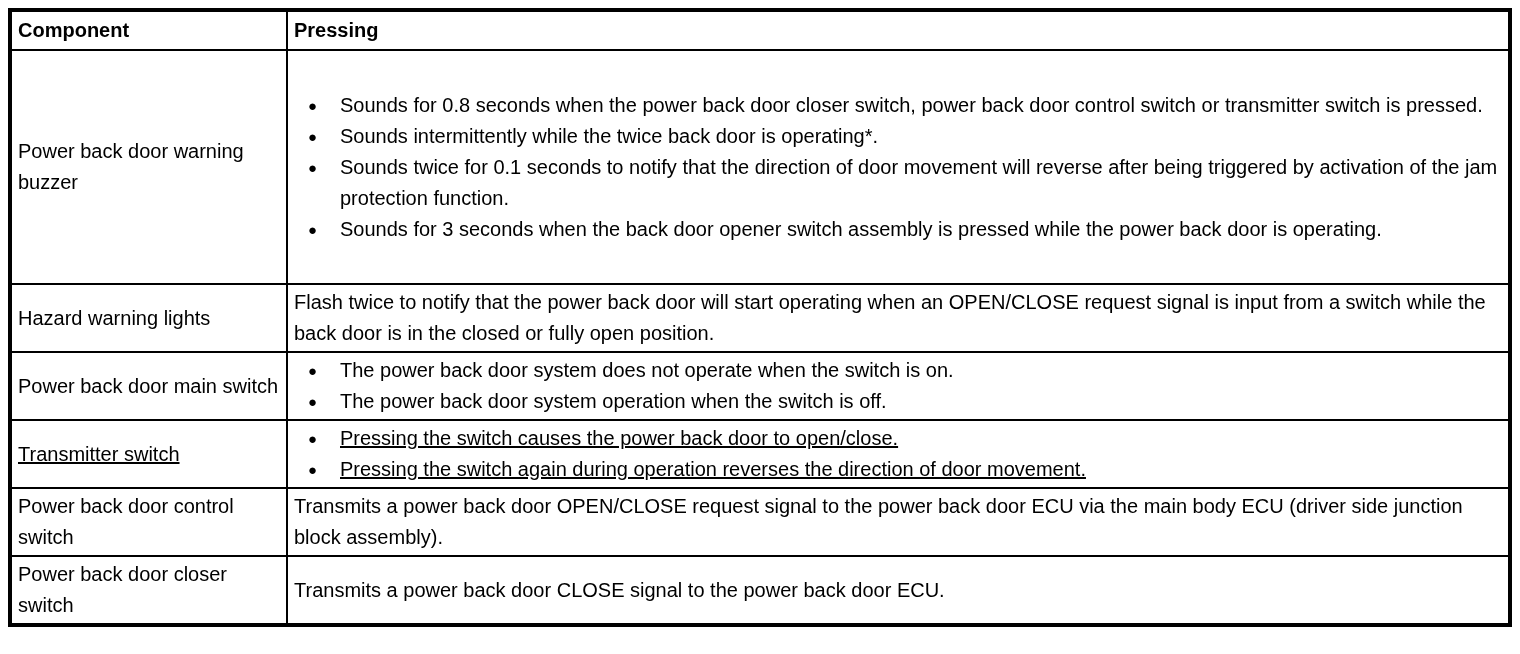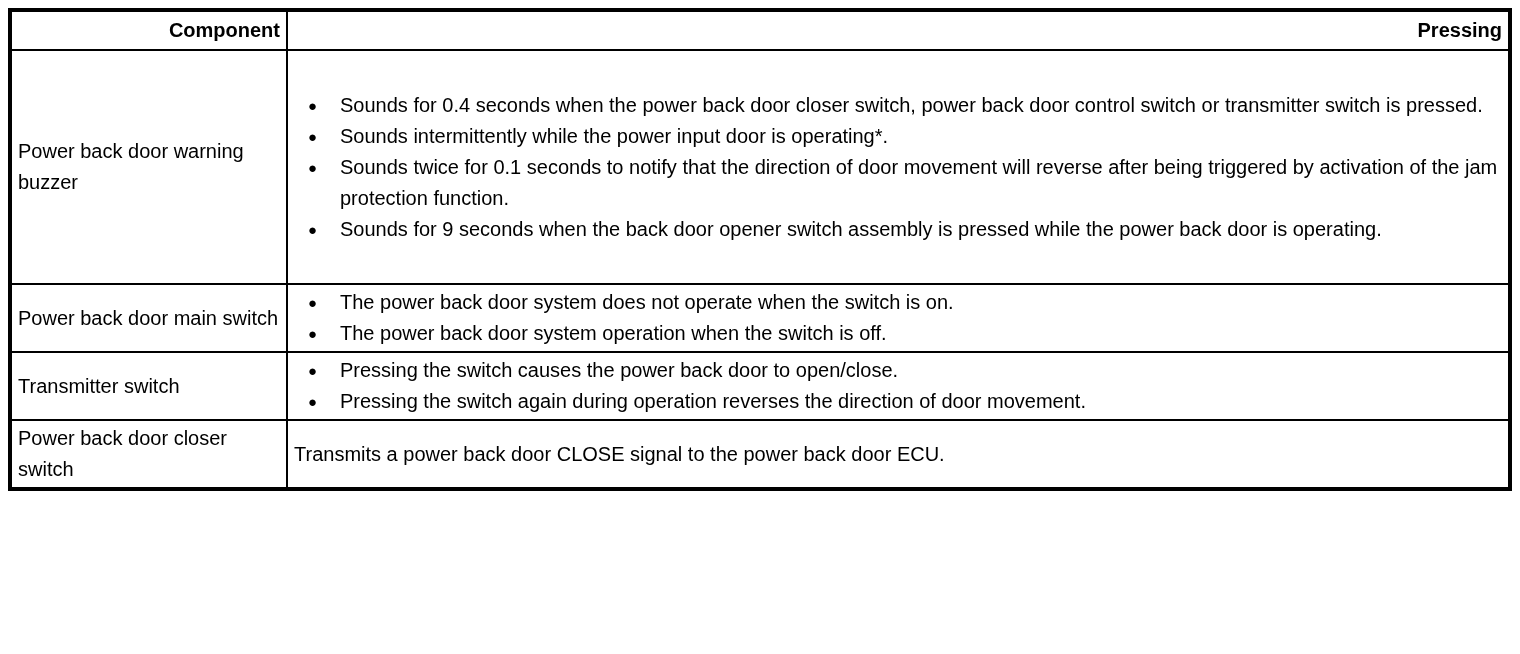--- a/index.html
+++ b/index.html
@@ -28,21 +28,21 @@
   table.spec-table td {
     border: 2px solid #000000;
     vertical-align: middle;
     font-size: 20px;
     line-height: 31px;
     padding: 2px 6px;
   }
   col.col-component { width: 277px; }
   thead th {
     font-weight: bold;
-    text-align: right;
+    text-align: left;
     height: 33px;
     padding: 2px 4px;
   }
   td.component-cell {
     padding-left: 6px;
     padding-right: 4px;
   }
   td.function-cell {
     padding-left: 10px;
     padding-right: 8px;
@@ -80,43 +80,55 @@
       <tr>
         <th>Component</th>
         <th>Pressing</th>
       </tr>
     </thead>
     <tbody id="table-body">
         <tr style="height: 234px;">
           <td class="component-cell"><span>Power back door warning buzzer</span></td>
           <td class="function-cell">
             <ul class="bullet-list">
-              <li><span class="bullet-dot">●</span><span>Sounds for 0.4 seconds when the power back door closer switch, power back door control switch or transmitter switch is pressed.</span></li>
-              <li><span class="bullet-dot">●</span><span>Sounds intermittently while the power input door is operating*.</span></li>
+              <li><span class="bullet-dot">●</span><span>Sounds for 0.8 seconds when the power back door closer switch, power back door control switch or transmitter switch is pressed.</span></li>
+              <li><span class="bullet-dot">●</span><span>Sounds intermittently while the twice back door is operating*.</span></li>
               <li><span class="bullet-dot">●</span><span>Sounds twice for 0.1 seconds to notify that the direction of door movement will reverse after being triggered by activation of the jam protection function.</span></li>
-              <li><span class="bullet-dot">●</span><span>Sounds for 9 seconds when the back door opener switch assembly is pressed while the power back door is operating.</span></li>
+              <li><span class="bullet-dot">●</span><span>Sounds for 3 seconds when the back door opener switch assembly is pressed while the power back door is operating.</span></li>
             </ul>
+          </td>
+        </tr>
+        <tr style="height: 63px;">
+          <td class="component-cell"><span>Hazard warning lights</span></td>
+          <td class="function-cell">
+            <p class="fn-text">Flash twice to notify that the power back door will start operating when an OPEN/CLOSE request signal is input from a switch while the back door is in the closed or fully open position.</p>
           </td>
         </tr>
         <tr style="height: 64px;">
           <td class="component-cell"><span>Power back door main switch</span></td>
           <td class="function-cell">
             <ul class="bullet-list">
               <li><span class="bullet-dot">●</span><span>The power back door system does not operate when the switch is on.</span></li>
               <li><span class="bullet-dot">●</span><span>The power back door system operation when the switch is off.</span></li>
             </ul>
           </td>
         </tr>
-        <tr style="height: 63px;">
+        <tr style="height: 63px; text-decoration: underline;">
           <td class="component-cell"><span>Transmitter switch</span></td>
           <td class="function-cell">
             <ul class="bullet-list">
               <li><span class="bullet-dot">●</span><span>Pressing the switch causes the power back door to open/close.</span></li>
               <li><span class="bullet-dot">●</span><span>Pressing the switch again during operation reverses the direction of door movement.</span></li>
             </ul>
+          </td>
+        </tr>
+        <tr style="height: 68px;">
+          <td class="component-cell"><span>Power back door control switch</span></td>
+          <td class="function-cell">
+            <p class="fn-text">Transmits a power back door OPEN/CLOSE request signal to the power back door ECU via the main body ECU (driver side junction block assembly).</p>
           </td>
         </tr>
         <tr style="height: 66px; margin-top: 32px;">
           <td class="component-cell"><span>Power back door closer switch</span></td>
           <td class="function-cell">
             <p class="fn-text">Transmits a power back door CLOSE signal to the power back door ECU.</p>
           </td>
         </tr>
       </tbody>
   </table>

